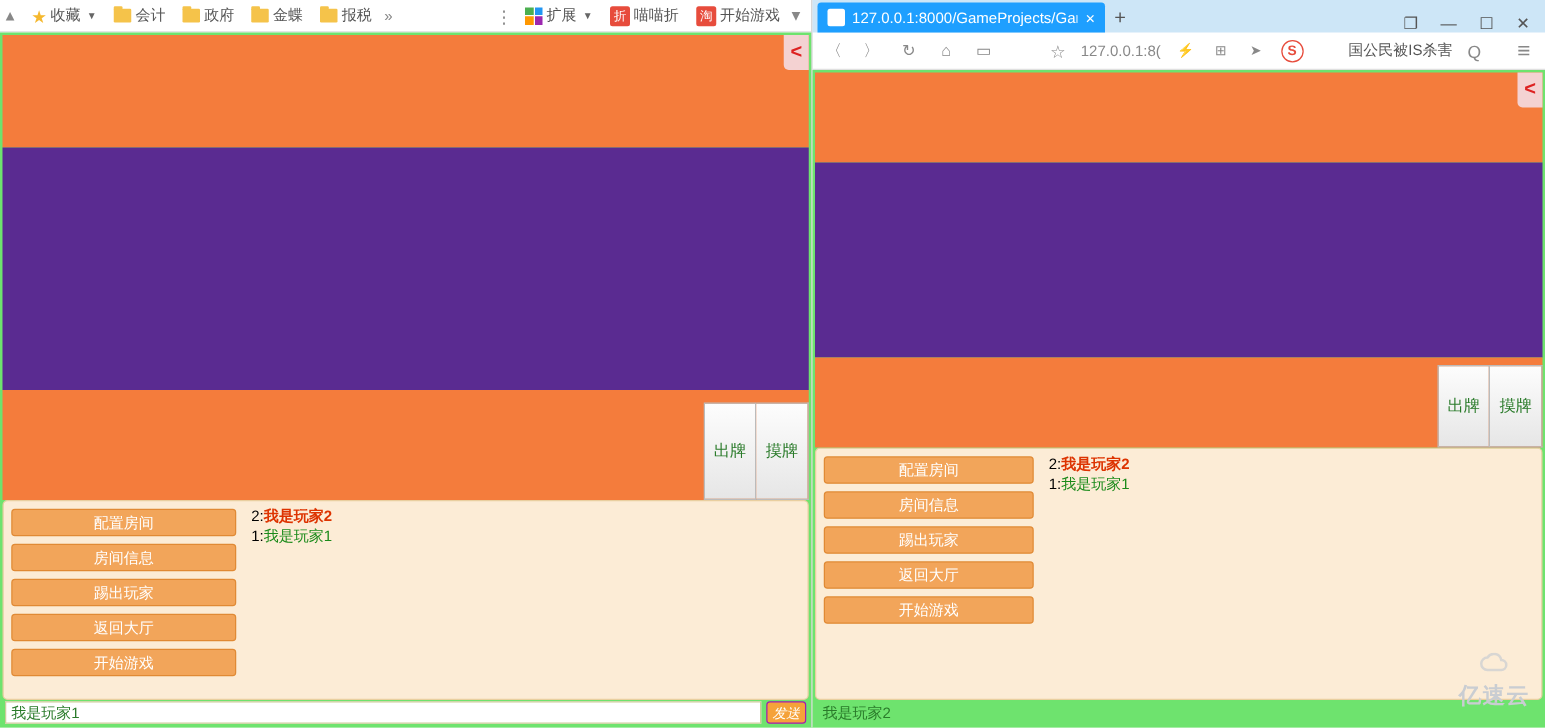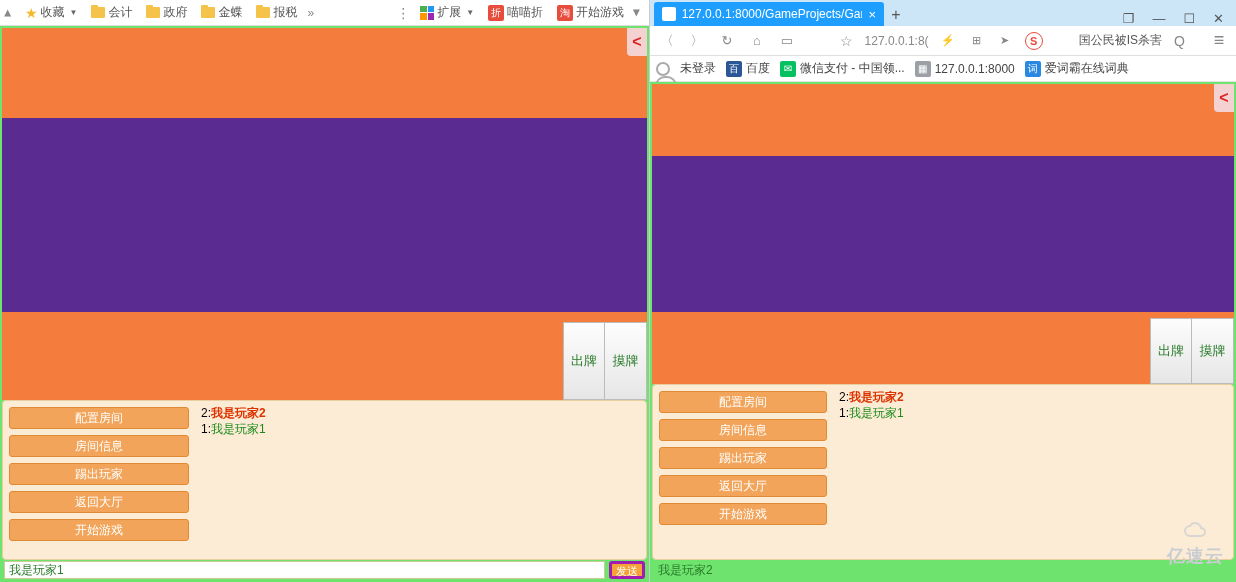--- a/index.html
+++ b/index.html
@@ -60,21 +60,21 @@
 
 .lobby { display:flex; background:#fcecd6; border:1px solid #e9cfa0; border-radius:4px; flex:1; min-height:0; }
 .lobby-btns { display:flex; flex-direction:column; gap:6px; padding:6px; }
 .lobby-btn { width:180px; height:22px; background:#f2a55a; border:1px solid #e08a35; border-radius:3px; color:#fff; font-size:12px; display:flex; align-items:center; justify-content:center; cursor:pointer;}
 .lobby-info { padding:4px 6px; font-size:12px; line-height:16px; }
 .p-red { color:#d30; font-weight:bold; }
 .p-green { color:#1a8a1a; }
 
 .chat-row { height:20px; display:flex; align-items:center; padding:0 2px; gap:4px; }
 .chat-input { flex:1; height:18px; border:1px solid #cc9; background:#fff; font-size:12px; padding:0 4px; color:#2a7b2a;}
-.send-btn { height:18px; padding:0 4px; background:#f5a23a; border:3px solid #a21caf; border-radius:3px; color:#fff; font-size:11px; cursor:pointer;}
+.send-btn { height:18px; padding:0 4px; background:#f5a23a; border:1px solid #a21caf; border-radius:3px; color:#fff; font-size:11px; cursor:pointer;font-style:italic;}
 .chat-text { font-size:12px; color:#2a7b2a; padding:0 4px; }
 
 .watermark { position:absolute; right:12px; bottom:14px; font-size:18px; color:#c9cdd2; font-weight:bold; display:flex; align-items:center; gap:4px; letter-spacing:1px;flex-direction:column;}
 .watermark svg{opacity:.7;}
 
 
 .pane-left .band-top{height:90px;} .pane-left .band-mid{height:194px;} .pane-left .band-bot{height:88px;}
 .pane-left .card-btns{ bottom:0; } .pane-left .card-btn{ height:78px;}
 .pane-left .stage{ height:372px; }
 
@@ -198,42 +198,20 @@
       <span class="addr-ico">⚡</span>
       <span class="addr-ico">⊞</span>
       <span class="addr-ico">➤</span>
       <span class="round-s">S</span>
       <span class="addr-text" style="color:#555;padding-left:24px;">国公民被IS杀害</span>
       <span class="mag">Q</span>
       <span style="flex:1;"></span>
       <span class="nav-btn" style="font-size:18px;">≡</span>
     </div>
 
-    <div class="bm-bar2">
-      <div class="bm2">
-          <span class="user-ico"></span>
-          <span style="margin-left:6px;">未登录</span>
-        </div>
-      <div class="bm2">
-          <span class="sq-ico sq-blue">百</span>
-          <span>百度</span>
-        </div>
-      <div class="bm2">
-          <span class="sq-ico sq-green">✉</span>
-          <span>微信支付 - 中国领...</span>
-        </div>
-      <div class="bm2">
-          <span class="sq-ico sq-gray">▦</span>
-          <span>127.0.0.1:8000</span>
-        </div>
-      <div class="bm2">
-          <span class="sq-ico sq-orange">词</span>
-          <span>爱词霸在线词典</span>
-        </div>
-    </div>
 
     <div class="game-wrap">
       <div class="stage">
         <div class="band band-orange band-top"></div>
         <div class="band band-purple band-mid"></div>
         <div class="band band-orange band-bot"></div>
         <div class="corner-tab">&lt;</div>
         <div class="card-btns">
           <div class="card-btn">出牌</div>
           <div class="card-btn">摸牌</div>

